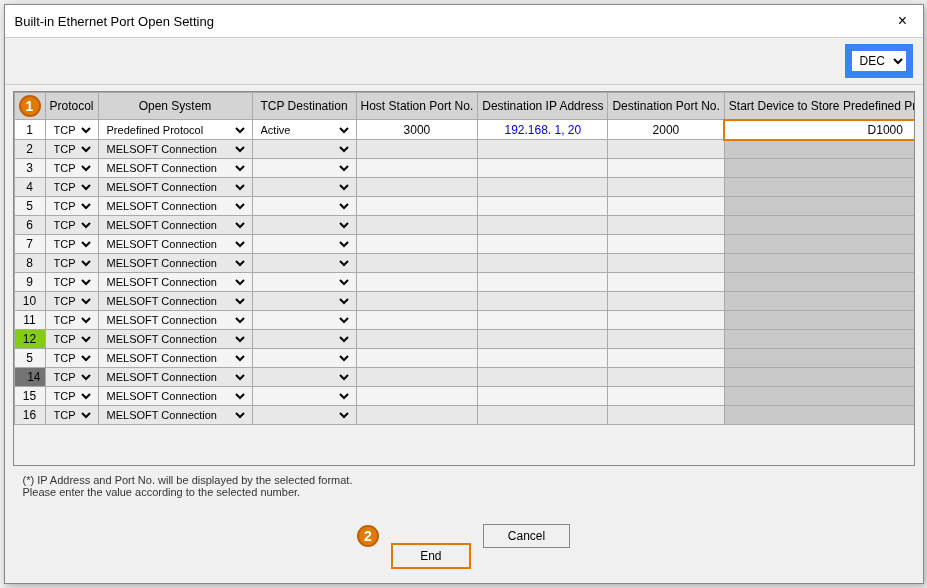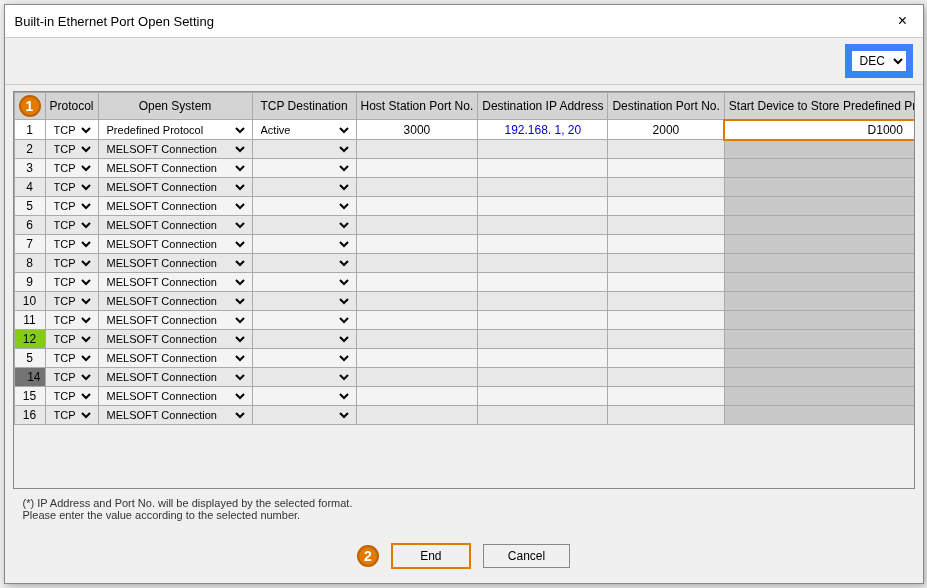--- a/index.html
+++ b/index.html
@@ -130,38 +130,39 @@
     }
     .dest-ip {
       color: #0000cc;
     }
     .footer {
       padding: 8px 10px;
       font-size: 11px;
       color: #333;
     }
     .footer-note {
-      margin-bottom: 22px;
+      margin-bottom: 4px;
     }
     .footer-buttons {
       display: flex;
       justify-content: center;
       gap: 12px;
       align-items: center;
     }
     .btn {
       padding: 4px 24px;
       font-size: 12px;
       border: 1px solid #888;
       background: #f0f0f0;
       cursor: pointer;
       min-width: 80px;
     }
     .btn-end {
       border: 2px solid #e07b00;
+      margin-top: 41px;
     }
     .col-num { width: 30px; }
     .col-protocol { width: 55px; }
     .col-open-system { width: 160px; }
     .col-tcp { width: 110px; }
     .col-host-port { width: 70px; }
     .col-dest-ip { width: 100px; }
     .col-dest-port { width: 65px; }
     .col-start-device { width: auto; }
     .row-1-highlight td:not(.gray-cell) {

